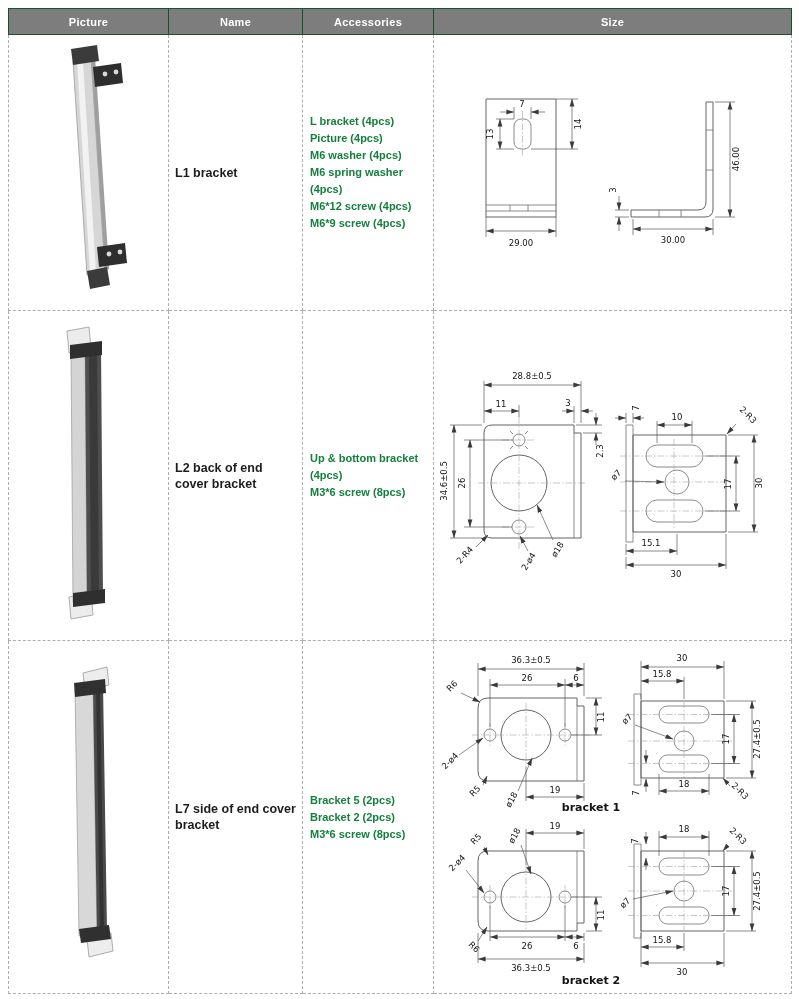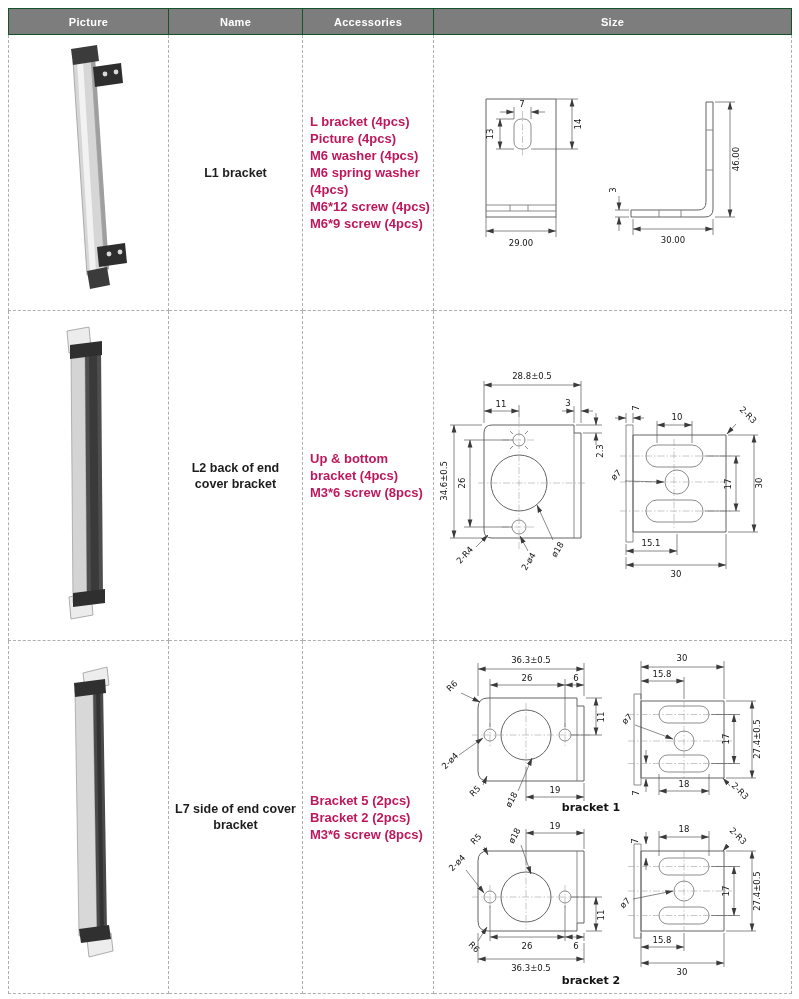--- a/index.html
+++ b/index.html
@@ -5,22 +5,22 @@
   html,body{margin:0;padding:0;background:#ffffff;}
   body{width:799px;height:999px;font-family:"Liberation Sans",sans-serif;}
   .page{padding:8px 0 0 8px;}
   table.acc{border-collapse:collapse;table-layout:fixed;}
   table.acc td, table.acc th{border:1px dashed #aeaeae;box-sizing:border-box;overflow:hidden;}
   table.acc th{
     background:#7d7d7d;color:#ffffff;font-size:11px;font-weight:bold;
     height:26px;letter-spacing:.3px;border:1px solid #14532d;
   }
   .pic-cell{vertical-align:top;padding:0;}
-  .name-cell{text-align:center;vertical-align:middle;font-size:12.5px;font-weight:bold;color:#1d1d1d;padding:0 6px;line-height:16px;}
-  .acc-cell{vertical-align:middle;font-size:13px;font-weight:bold;color:#be185d;padding:0 2px 0 7px;line-height:17px;}
+  .name-cell{text-align:left;vertical-align:middle;font-size:12.5px;font-weight:bold;color:#1d1d1d;padding:0 6px;line-height:16px;}
+  .acc-cell{vertical-align:middle;font-size:11px;font-weight:bold;color:#15803d;padding:0 2px 0 7px;line-height:17px;}
   .size-cell{vertical-align:top;padding:0;}
   
   .ol{fill:none;stroke:#646464;stroke-width:1;stroke-linejoin:round;}
   .ol2{fill:none;stroke:#6e6e6e;stroke-width:0.8;stroke-linejoin:round;}
   .cl{fill:none;stroke:#9b9b9b;stroke-width:0.55;stroke-dasharray:7 2 1.5 2;}
   .dl{fill:none;stroke:#4c4c4c;stroke-width:0.65;}
   .dt{font-family:"DejaVu Sans",sans-serif;font-size:8.5px;fill:#141414;}
   .lbl{font-family:"DejaVu Sans",sans-serif;font-size:11px;font-weight:bold;fill:#141414;}
 </style>
 </head>

